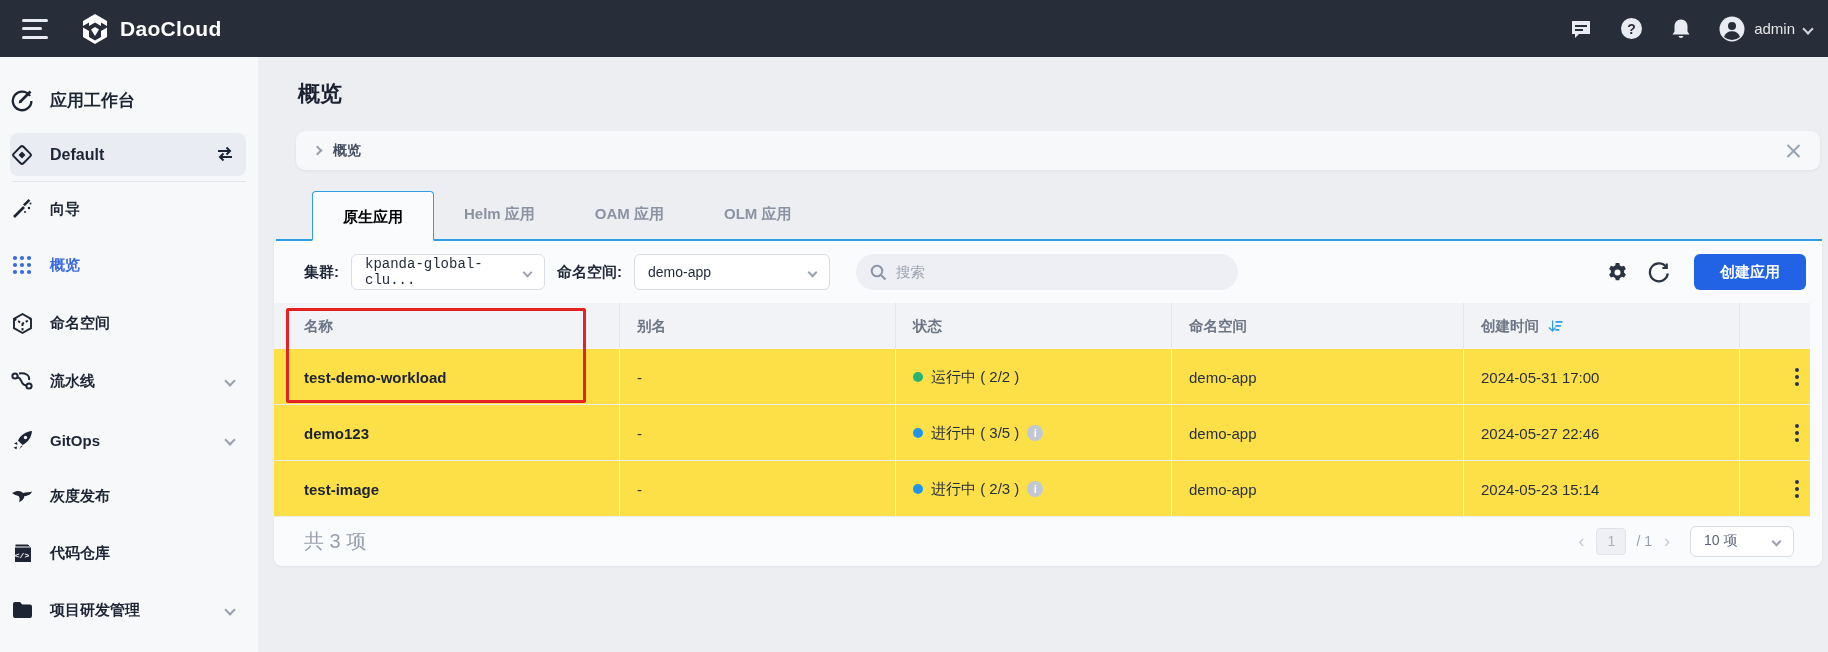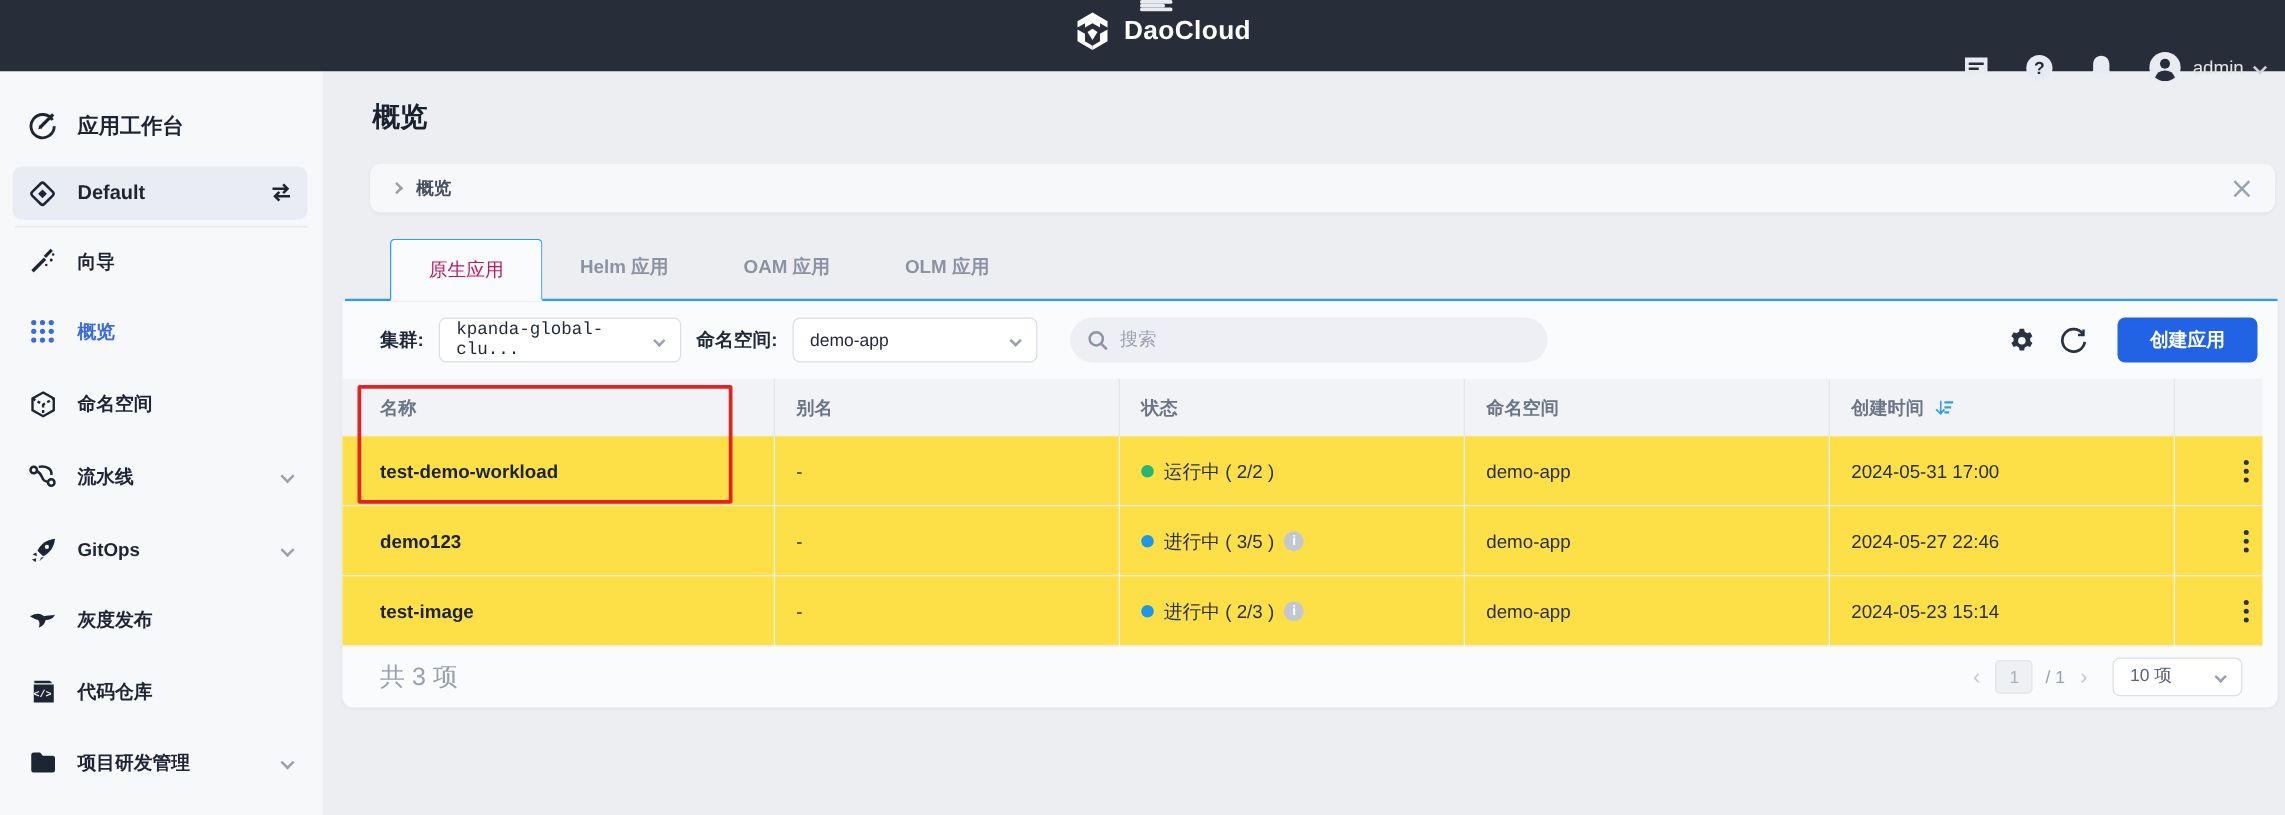--- a/index.html
+++ b/index.html
@@ -1,21 +1,21 @@
 <!DOCTYPE html>
 <html><head>
 <meta charset="utf-8">
 <style>
   * { margin:0; padding:0; box-sizing:border-box; }
   html,body { width:1828px; height:652px; overflow:hidden;
     font-family:"Liberation Sans","DejaVu Sans",sans-serif; background:#eceef2; }
 
   
   .topbar { position:absolute; left:0; top:0; width:1828px; height:57px;
-    background:#272d39; display:flex; align-items:center; z-index:30;flex-direction:column; }
+    background:#272d39; display:flex; align-items:center; z-index:30; }
   .hamburger { width:26px; height:20px; margin-left:22px; display:flex; flex-direction:column;
     justify-content:space-between; cursor:pointer; }
   .hamburger span { display:block; height:3px; border-radius:2px; background:#e8ecf2; }
   .hamburger span:nth-child(2){ width:78%; }
   .brand { display:flex; align-items:center; margin-left:32px; gap:10px; }
   .brand-name { color:#ffffff; font-size:21px; font-weight:700; letter-spacing:.3px; }
   .topbar-right { margin-left:auto; display:flex; align-items:center; gap:26px; padding-right:16px; }
   .tb-ic { width:24px; height:24px; display:flex; align-items:center; justify-content:center; cursor:pointer; }
   .admin-wrap { display:flex; align-items:center; gap:9px; cursor:pointer; }
   .admin-name { color:#e5e5e5; font-size:15px; }
@@ -23,21 +23,21 @@
   
   .chev { display:inline-block; width:8px; height:8px; border-right:2px solid #9aa1ad;
     border-bottom:2px solid #9aa1ad; transform:rotate(45deg); }
   .chev.right { transform:rotate(-45deg); }
   .chev.light { border-color:#cfd4dc; }
 
   
   .sidebar { position:absolute; left:0; top:57px; width:258px; height:595px;
     background:#f6f8fa; z-index:20; }
   .side-row { position:absolute; left:0; width:258px; height:40px; display:flex;
-    align-items:center; padding-left:22px; cursor:pointer; }
+    align-items:center; padding-left:10px; cursor:pointer; }
   .side-ic { width:24px; height:24px; flex:0 0 24px; display:flex; align-items:center; justify-content:center; }
   .side-label { margin-left:16px; font-size:15px; color:#1d2534; font-weight:600; }
   .side-row .chev { position:absolute; right:24px; }
   .workspace { top:23px; }
   .workspace .side-label { font-size:17px; font-weight:700; }
   .project-row { top:76px; height:43px; }
   .project-pill { position:absolute; left:10px; top:0; width:236px; height:43px;
     background:#e9edf3; border-radius:8px; }
   .project-row .side-ic, .project-row .side-label { position:relative; }
   .project-row .side-label { font-size:16px; font-weight:700; }
@@ -57,21 +57,21 @@
   .bc-close::before,.bc-close::after { content:""; position:absolute; left:-1px; top:7px; width:17px;
     height:2px; background:#9aa3b2; }
   .bc-close::before{ transform:rotate(45deg);} .bc-close::after{ transform:rotate(-45deg);}
 
   
   .tabs { position:absolute; left:18px; top:132px; width:1546px; height:52px;
     display:flex; align-items:flex-end; padding-left:36px; border-bottom:2px solid #2e9fe6; }
   .tab { height:50px; line-height:50px; padding:0 30px; font-size:15px; color:#8b93a3;
     font-weight:600; cursor:pointer; white-space:nowrap; }
   .tab.active { background:#fafbfd; border:1px solid #2e9fe6; border-bottom:2px solid #fafbfd;
-    margin-bottom:-2px; border-radius:4px 4px 0 0; color:#be185d; font-weight:400; }
+    margin-bottom:-2px; border-radius:4px 4px 0 0; color:#000000; font-weight:700; }
 
   
   .card { position:absolute; left:16px; top:184px; width:1548px; height:325px;
     background:#fafbfd; border-radius:0 0 8px 8px; box-shadow:0 1px 3px rgba(40,50,70,.05); }
   .filter-row { height:62px; display:flex; align-items:center; padding:0 16px 0 30px; gap:12px; }
   .f-label { font-size:15px; color:#1f2838; font-weight:600; white-space:nowrap; }
   .select { height:36px; background:#fff; border:1px solid #d9dde4; border-radius:6px;
     display:flex; align-items:center; padding:0 13px; cursor:pointer; }
   .select .sel-text { font-size:14px; color:#1f2838; }
   .select .chev { margin-left:auto; width:7px; height:7px; }

